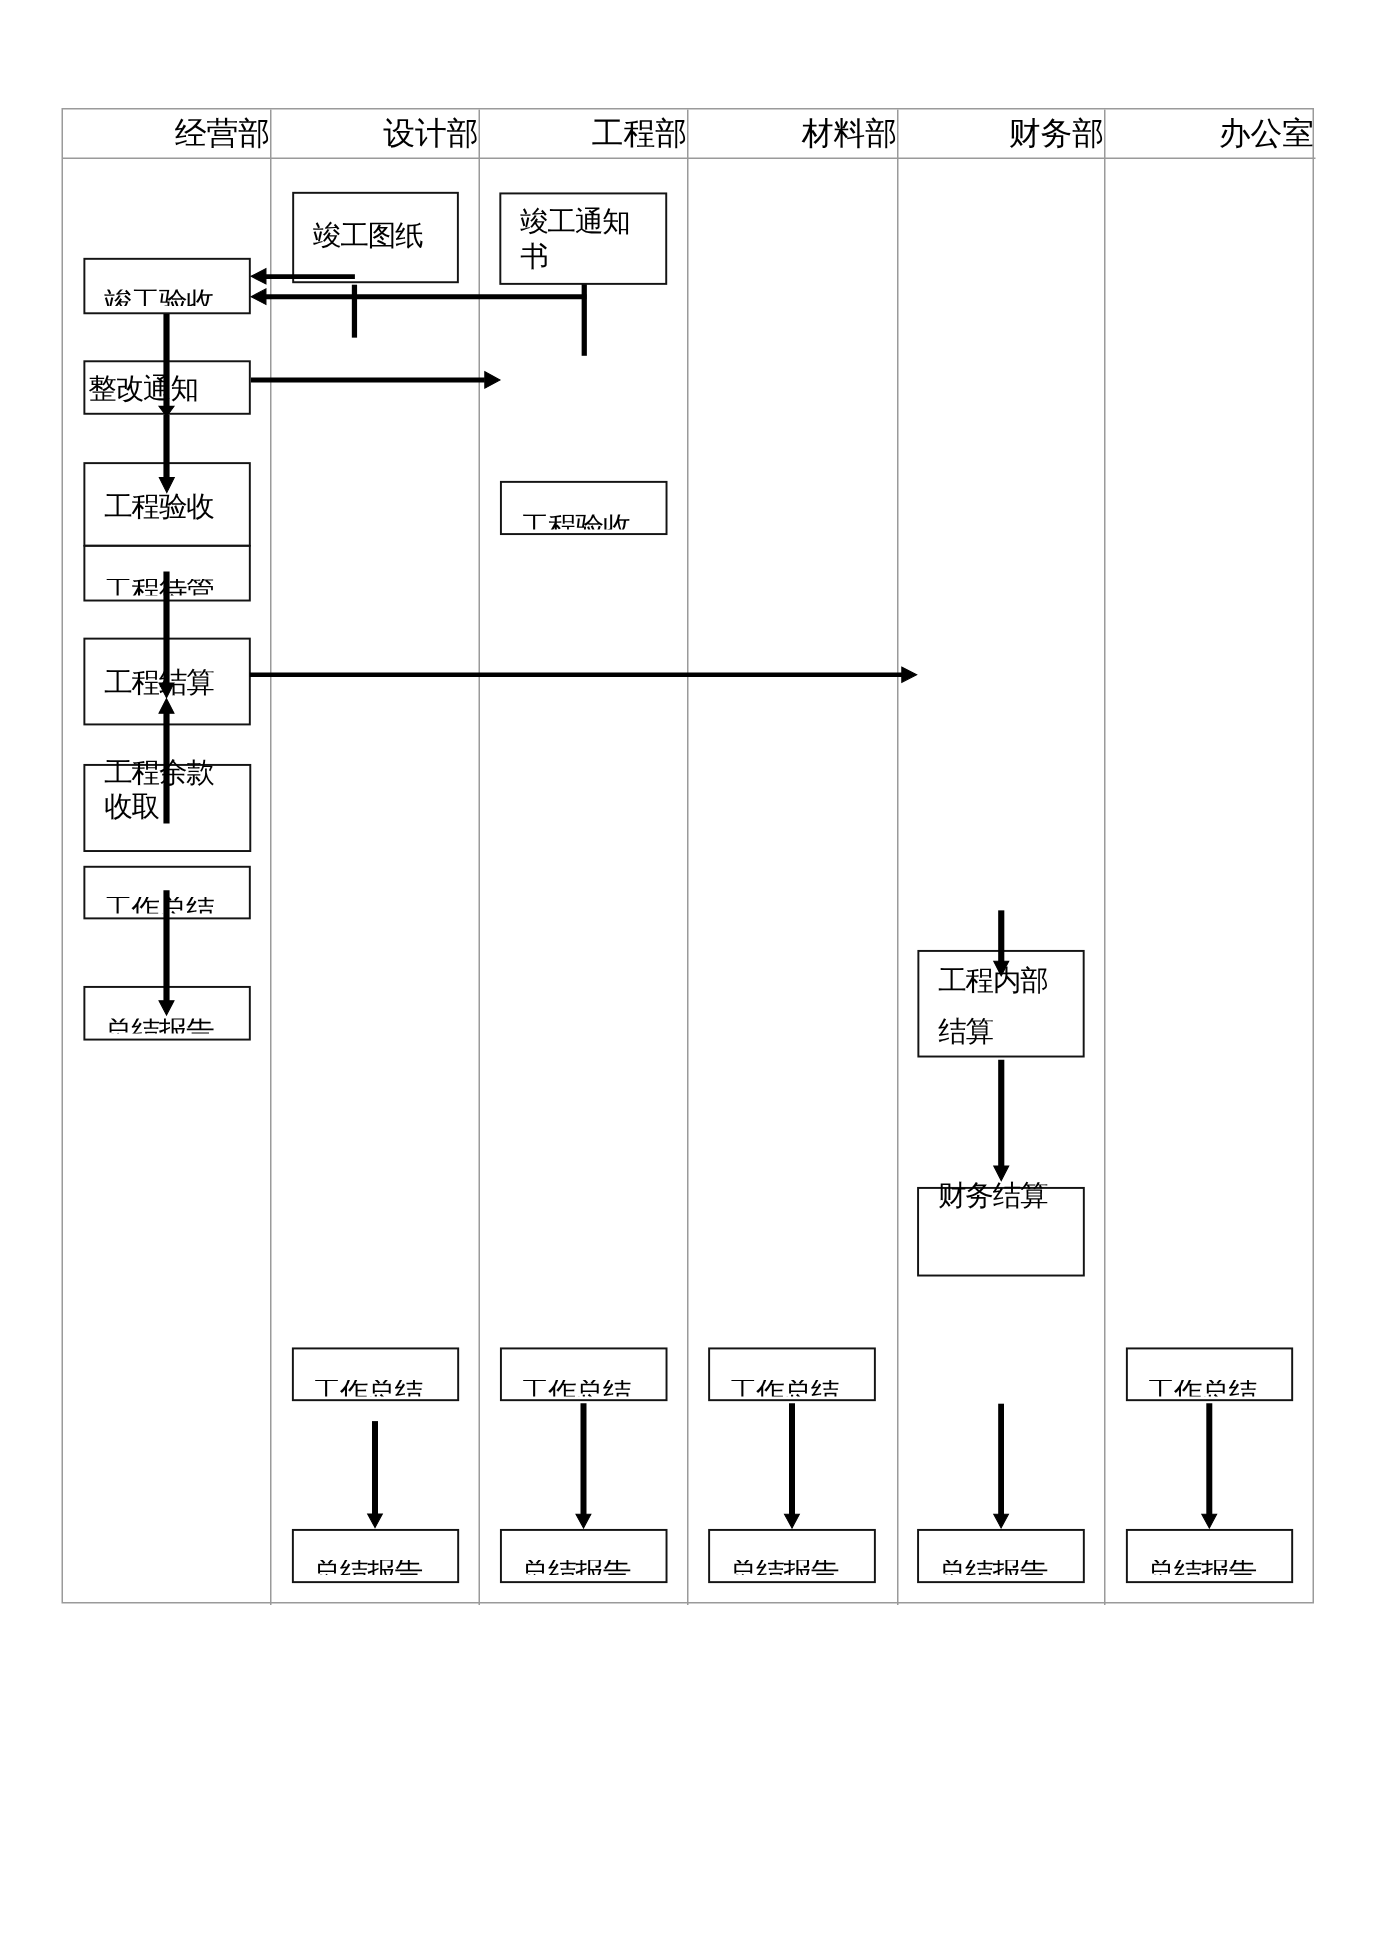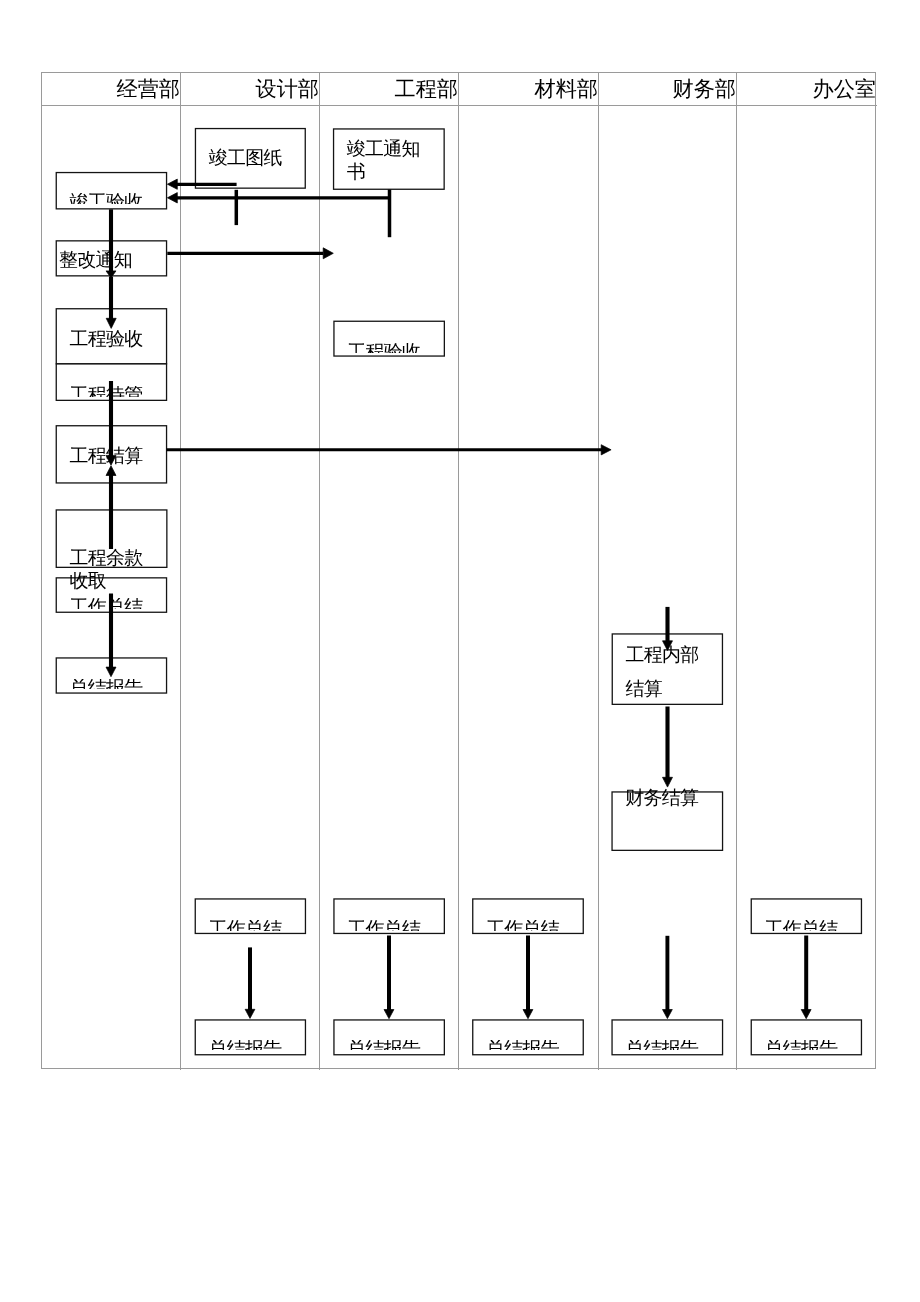--- a/index.html
+++ b/index.html
@@ -113,21 +113,21 @@
   <div class="node nb" style="left:55.6px;top:363.3px;width:111.6px;height:24px">
       <div class="clip" style="top:22.8px;height:10.7px">
         <span class="txt">工程待管</span>
       </div>
     </div>
 
   <div class="node nb" style="left:55.6px;top:425.1px;width:111.6px;height:58.5px">
       <span class="txt" style="top:20.9px">工程结算</span>
     </div>
 
-  <div class="node nb" style="left:55.6px;top:538px;width:109px;height:58.7px">
+  <div class="node nb" style="left:55.6px;top:496px;width:109px;height:58.7px">
       <span class="txt lh2" style="top:7.9px">工程余款收取</span>
     </div>
 
   <div class="node nb" style="left:55.6px;top:577.2px;width:111.6px;height:35.7px">
       <div class="clip" style="top:21.2px;height:10.7px">
         <span class="txt">工作总结</span>
       </div>
     </div>
 
   <div class="node nb" style="left:55.6px;top:657.3px;width:111.6px;height:36.4px">

